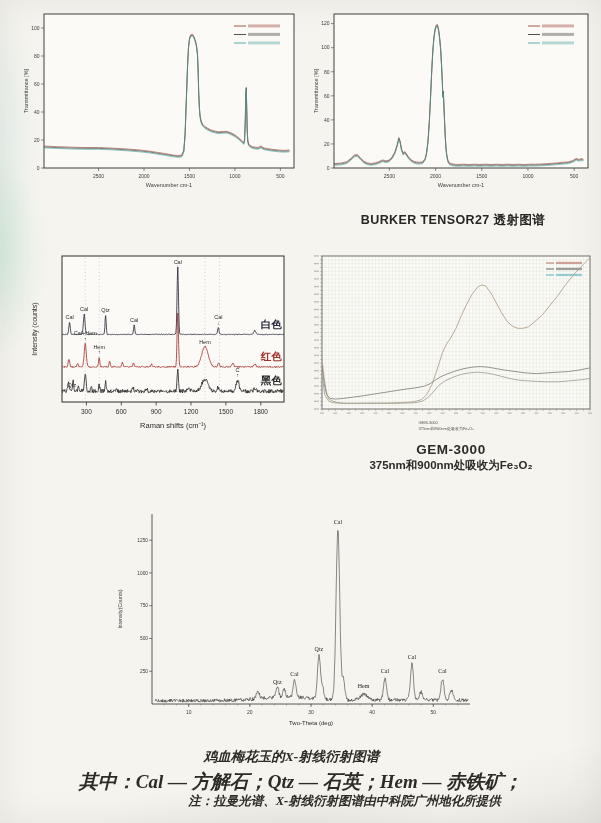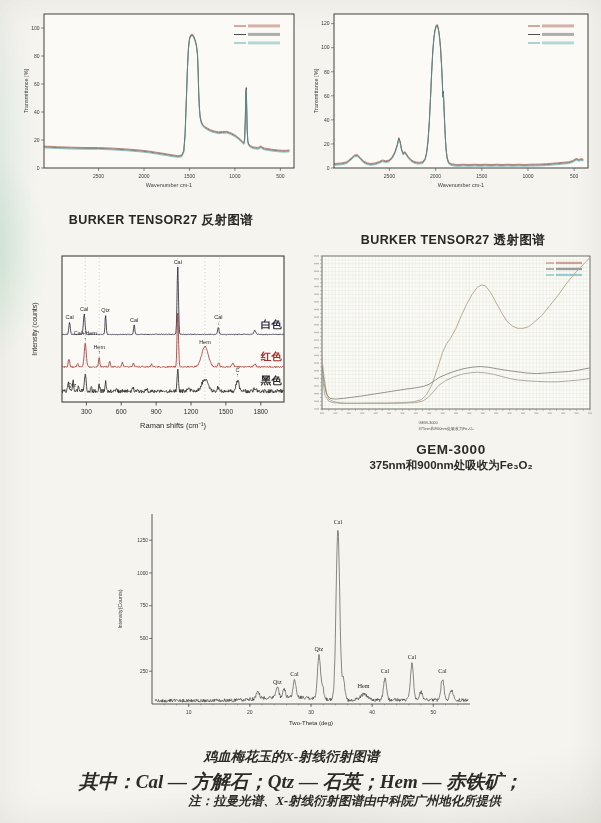--- a/index.html
+++ b/index.html
@@ -100,22 +100,21 @@
       <rect x="232" y="18.4" width="32" height="3" fill="#9c4434" opacity="0.4"></rect>
       <line x1="218" y1="28.5" x2="230" y2="28.5" stroke="#3c3c3c" stroke-width="0.9"></line>
       <rect x="232" y="26.9" width="32" height="3" fill="#3c3c3c" opacity="0.4"></rect>
       <line x1="218" y1="37" x2="230" y2="37" stroke="#4aa2a0" stroke-width="0.9"></line>
       <rect x="232" y="35.4" width="32" height="3" fill="#4aa2a0" opacity="0.4"></rect>
       <path d="M24.0 157.5L31.4 157.0L36.9 155.7L41.1 152.1L44.3 149.1L47.1 148.5L50.3 151.5L53.6 155.1L57.3 156.9L60.9 157.5L65.1 156.9L68.8 155.7L72.5 153.9L75.7 154.8L79.0 154.1L82.2 150.9L85.0 145.5L87.3 138.2L88.8 131.6L90.0 134.6L91.6 143.1L93.3 147.3L94.7 145.5L96.2 147.3L98.1 150.3L100.7 153.3L103.4 155.1L106.2 156.0L109.4 156.3L112.7 155.7L115.0 152.7L116.5 146.7L118.0 134.6L119.3 115.4L120.5 91.3L121.7 64.8L122.8 44.4L123.9 31.2L125.0 23.3L126.2 19.1L127.3 18.5L128.4 22.1L129.5 30.0L130.6 42.0L131.5 57.6L132.3 74.5L132.9 90.1L133.4 85.3L133.8 96.1L134.5 113.0L135.2 128.6L136.0 141.8L137.0 150.3L138.2 155.1L139.6 156.9L141.5 157.7L144.1 158.2L147.8 158.5L153.3 158.2L158.9 158.5L164.4 158.2L169.9 158.5L175.5 158.2L181.0 158.5L186.6 158.2L192.1 158.5L197.6 158.2L203.2 158.5L208.7 158.2L214.3 158.5L219.8 158.2L225.4 158.2L230.9 158.0L236.4 157.7L242.0 157.3L247.5 156.8L253.1 156.3L258.6 155.8L262.8 154.5L266.2 152.4L268.8 153.4L271.1 152.7L273.4 153.2" fill="none" stroke="#9c4434" stroke-width="0.7" opacity="0.9"></path>
       <path d="M24.0 158.4L31.4 157.9L36.9 156.6L41.1 153.0L44.3 150.0L47.1 149.4L50.3 152.4L53.6 156.0L57.3 157.8L60.9 158.4L65.1 157.8L68.8 156.6L72.5 154.8L75.7 155.7L79.0 155.0L82.2 151.8L85.0 146.4L87.3 139.1L88.8 132.5L90.0 135.5L91.6 144.0L93.3 148.2L94.7 146.4L96.2 148.2L98.1 151.2L100.7 154.2L103.4 156.0L106.2 156.9L109.4 157.2L112.7 156.6L115.0 153.6L116.5 147.6L118.0 135.5L119.3 116.3L120.5 92.2L121.7 65.8L122.8 45.3L123.9 32.1L125.0 24.2L126.2 20.0L127.3 19.4L128.4 23.0L129.5 30.9L130.6 42.9L131.5 58.5L132.3 75.4L132.9 91.0L133.4 86.2L133.8 97.0L134.5 113.9L135.2 129.5L136.0 142.8L137.0 151.2L138.2 156.0L139.6 157.8L141.5 158.6L144.1 159.1L147.8 159.4L153.3 159.1L158.9 159.4L164.4 159.1L169.9 159.4L175.5 159.1L181.0 159.4L186.6 159.1L192.1 159.4L197.6 159.1L203.2 159.4L208.7 159.1L214.3 159.4L219.8 159.1L225.4 159.1L230.9 158.9L236.4 158.6L242.0 158.2L247.5 157.7L253.1 157.2L258.6 156.7L262.8 155.4L266.2 153.3L268.8 154.3L271.1 153.6L273.4 154.1" fill="none" stroke="#3c3c3c" stroke-width="0.7" opacity="0.9"></path>
       <path d="M24.0 159.3L31.4 158.8L36.9 157.5L41.1 153.9L44.3 150.9L47.1 150.3L50.3 153.3L53.6 156.9L57.3 158.7L60.9 159.3L65.1 158.7L68.8 157.5L72.5 155.7L75.7 156.6L79.0 155.9L82.2 152.7L85.0 147.3L87.3 140.0L88.8 133.4L90.0 136.4L91.6 144.9L93.3 149.1L94.7 147.3L96.2 149.1L98.1 152.1L100.7 155.1L103.4 156.9L106.2 157.8L109.4 158.1L112.7 157.5L115.0 154.5L116.5 148.5L118.0 136.4L119.3 117.2L120.5 93.1L121.7 66.7L122.8 46.2L123.9 33.0L125.0 25.1L126.2 20.9L127.3 20.3L128.4 23.9L129.5 31.8L130.6 43.8L131.5 59.4L132.3 76.3L132.9 91.9L133.4 87.1L133.8 97.9L134.5 114.8L135.2 130.4L136.0 143.7L137.0 152.1L138.2 156.9L139.6 158.7L141.5 159.5L144.1 160.0L147.8 160.3L153.3 160.0L158.9 160.3L164.4 160.0L169.9 160.3L175.5 160.0L181.0 160.3L186.6 160.0L192.1 160.3L197.6 160.0L203.2 160.3L208.7 160.0L214.3 160.3L219.8 160.0L225.4 160.0L230.9 159.8L236.4 159.5L242.0 159.1L247.5 158.6L253.1 158.1L258.6 157.6L262.8 156.3L266.2 154.2L268.8 155.2L271.1 154.5L273.4 155.0" fill="none" stroke="#4aa2a0" stroke-width="0.7" opacity="0.9"></path>
     </svg>
 
-  <div class="cap cap-sans-bold" style="left:20px;top:212px;width:282px;">BURKER TENSOR27  反射图谱</div>
-  <div class="cap cap-sans-bold" style="left:310px;top:212px;width:286px;margin-top:20px;">BURKER TENSOR27  透射图谱</div>
+  <div class="cap cap-sans-bold" style="left:310px;top:212px;width:286px;">BURKER TENSOR27  透射图谱</div>
 
   <svg class="chart" width="266" height="196" style="left:26px;top:248px">
       <rect x="36" y="8" width="222" height="146" fill="#fbfaf6" stroke="#2d2d2b" stroke-width="1"></rect>
       <line x1="60.40837696335079" y1="154" x2="60.40837696335079" y2="157.5" stroke="#333" stroke-width="0.8"></line>
       <text x="60.40837696335079" y="166" font-size="6.5" fill="#2c2c2a" font-family="&quot;Liberation Sans&quot;,sans-serif" text-anchor="middle">300</text>
       <line x1="95.27748691099477" y1="154" x2="95.27748691099477" y2="157.5" stroke="#333" stroke-width="0.8"></line>
       <text x="95.27748691099477" y="166" font-size="6.5" fill="#2c2c2a" font-family="&quot;Liberation Sans&quot;,sans-serif" text-anchor="middle">600</text>
       <line x1="130.14659685863876" y1="154" x2="130.14659685863876" y2="157.5" stroke="#333" stroke-width="0.8"></line>
       <text x="130.14659685863876" y="166" font-size="6.5" fill="#2c2c2a" font-family="&quot;Liberation Sans&quot;,sans-serif" text-anchor="middle">900</text>
       <line x1="165.01570680628274" y1="154" x2="165.01570680628274" y2="157.5" stroke="#333" stroke-width="0.8"></line>

